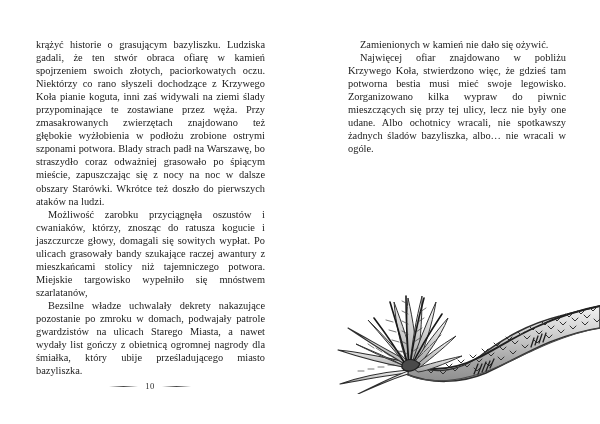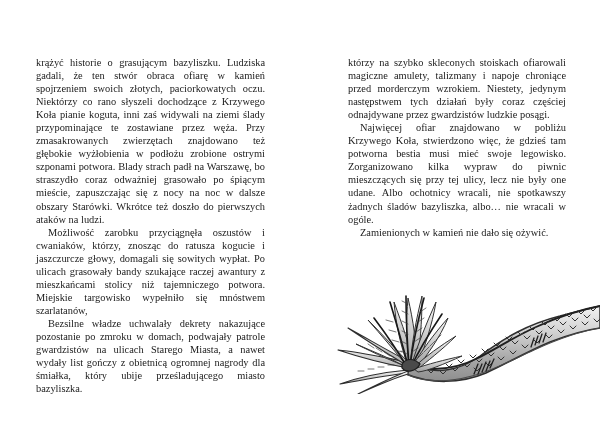--- a/index.html
+++ b/index.html
@@ -27,21 +27,20 @@
   .textblock {
     position: absolute;
     top: 38px;
     font-size: 10.4px;
     line-height: 13.05px;
     color: #1a1a1a;
     text-align: justify;
     text-justify: inter-word;
     -webkit-font-smoothing: antialiased;
     hyphens: manual;
-    margin-top: 18px;
   }
   .page-left .textblock  { left: 36px; width: 229px; }
   .page-right .textblock { left: 48px; width: 218px; }
 
   .textblock p {
     margin: 0;
     text-indent: 12px;
   }
   .textblock p.noindent { text-indent: 0; }
 
@@ -85,29 +84,33 @@
 <div class="spread">
 
   <div class="page page-left">
 
     <div class="textblock">
       <p class="noindent">krążyć historie o grasującym bazyliszku. Ludziska gadali, że ten stwór obraca ofiarę w kamień spojrzeniem swoich złotych, paciorkowatych oczu. Niektórzy co rano słyszeli dochodzące z Krzywego Koła pianie koguta, inni zaś widywali na ziemi ślady przypominające te zostawiane przez węża. Przy zmasakrowanych zwierzętach znajdowano też głębokie wyżłobienia w podłożu zrobione ostrymi szponami potwora. Blady strach padł na Warszawę, bo straszydło coraz odważniej grasowało po śpiącym mieście, zapuszczając się z nocy na noc w dalsze obszary Starówki. Wkrótce też doszło do pierwszych ataków na ludzi.</p>
       <p>Możliwość zarobku przyciągnęła oszustów i cwaniaków, którzy, znosząc do ratusza kogucie i jaszczurcze głowy, domagali się sowitych wypłat. Po ulicach grasowały bandy szukające raczej awantury z mieszkańcami stolicy niż tajemniczego potwora. Miejskie targowisko wypełniło się mnóstwem szarlatanów,</p>
       <p>Bezsilne władze uchwalały dekrety nakazujące pozostanie po zmroku w domach, podwajały patrole gwardzistów na ulicach Starego Miasta, a nawet wydały list gończy z obietnicą ogromnej nagrody dla śmiałka, który ubije prześladującego miasto bazyliszka.</p>
     </div>
 
+    <div class="folio">
+      <span class="rule"></span>
+      <span class="num">10</span>
+      <span class="rule"></span>
+    </div>
 
   </div>
 
   <div class="page page-right">
 
     <div class="textblock">
-      <p class="noindent">którzy na szybko skleconych stoiskach ofiarowali magiczne amulety, talizmany i napoje chroniące przed morderczym wzrokiem. Niestety, jedynym następstwem tych działań były coraz częściej odnajdywane przez gwardzistów ludzkie posągi.</p>
+      <p>Zamienionych w kamień nie dało się ożywić.</p>
       <p>Najwięcej ofiar znajdowano w pobliżu Krzywego Koła, stwierdzono więc, że gdzieś tam potworna bestia musi mieć swoje legowisko. Zorganizowano kilka wypraw do piwnic mieszczących się przy tej ulicy, lecz nie były one udane. Albo ochotnicy wracali, nie spotkawszy żadnych śladów bazyliszka, albo… nie wracali w ogóle.</p>
-      <p>Zamienionych w kamień nie dało się ożywić.</p>
     </div>
 
     <div class="illustration">
       <svg viewBox="0 0 272 122" xmlns="http://www.w3.org/2000/svg" aria-hidden="true">
         <defs>
           <linearGradient id="scaleFill" x1="0" y1="0" x2="0" y2="1">
             <stop offset="0%" stop-color="#f2f2f2"></stop>
             <stop offset="35%" stop-color="#d2d2d2"></stop>
             <stop offset="70%" stop-color="#a8a8a8"></stop>
             <stop offset="100%" stop-color="#8e8e8e"></stop>

